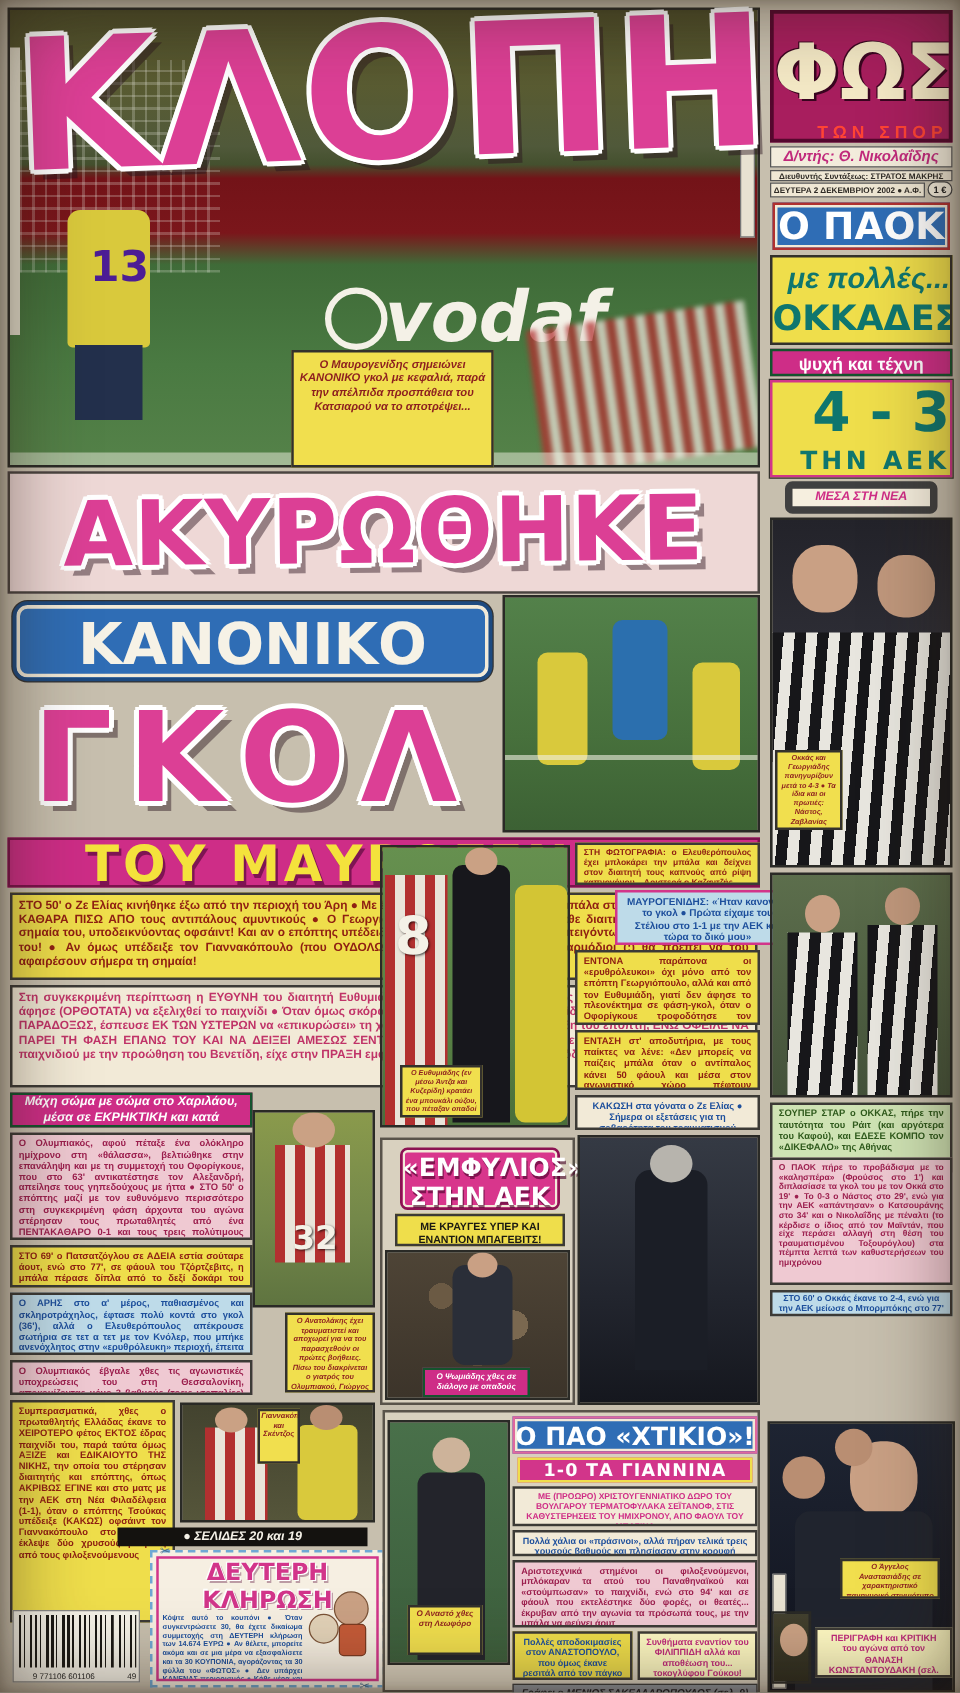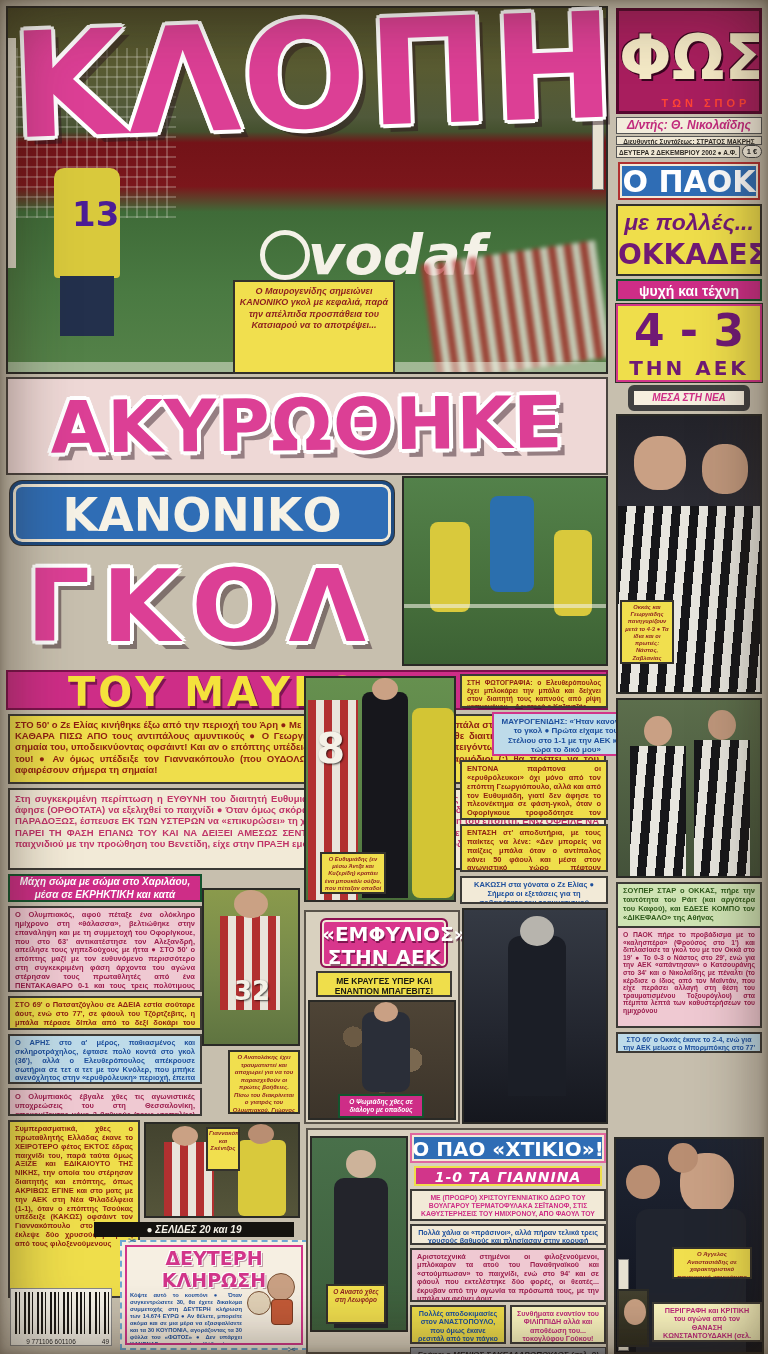--- a/index.html
+++ b/index.html
@@ -36,26 +36,26 @@
   .c-bluemag{background:#fef9c3;color:#c12a7c;}
   .strip-mag{background:#ce2d87;border:2px solid #14532d;color:#fff;font-weight:bold;font-style:italic;
              text-align:center;overflow:hidden;}
   .cap{background:#f1df4e;border:2px solid #33312c;color:#8d1f1f;font-weight:bold;font-style:italic;
        text-align:center;overflow:hidden;line-height:1.25;}
   .blackstrip{background:#14120f;color:#f5f2e8;font-style:italic;font-weight:bold;text-align:center;}
   
   .fos{background:#a81e5e;border:3px solid #55082e;text-align:center;overflow:hidden;}
   .fos .logo{display:block;color:#f4e9c6;font-family:"DejaVu Sans",sans-serif;font-weight:bold;font-size:62px;line-height:78px;
        text-shadow:2px 2px 0 #3a0520,-1px -1px 0 #3a0520;}
-  .fos .tag{display:block;color:#ff4434;font-weight:bold;font-size:11px;letter-spacing:4px;margin-left:34px;}
+  .fos .tag{display:block;color:#ff4434;font-weight:bold;font-size:14px;letter-spacing:4px;margin-left:34px;}
   .small{font-size:6.5px;font-weight:bold;color:#2f2b26;background:#efe7d4;border:1px solid #555;
          text-align:center;overflow:hidden;}
   .kicker{background:#2f6db5;border:2px solid #b03030;box-shadow:inset 0 0 0 2px #f2ead8;color:#fff;
           font-family:"DejaVu Sans",sans-serif;font-weight:bold;font-size:30px;text-align:center;}
-  .yelblock{background:#efde4b;border:2px solid #33312c;color:#701a75;text-align:center;overflow:hidden;}
+  .yelblock{background:#efde4b;border:2px solid #33312c;color:#0f766e;text-align:right;overflow:hidden;}
   .venue{background:#f6efdf;border:6px solid #404040;border-radius:6px;color:#cf2d86;font-weight:bold;
          font-style:italic;font-size:10px;text-align:center;line-height:1.2;overflow:hidden;}
   .panel{background:#d9d1bf;border:2px solid #59534a;}
   .paotitle{background:#2f6db5;border:2px solid #e0679f;box-shadow:inset 0 0 0 2px #f2ead8;color:#fff;
             font-family:"DejaVu Sans",sans-serif;font-weight:bold;font-size:20px;text-align:center;}
   .paoscore{background:#d2358a;border:2px solid #efde4b;color:#fff;font-family:"DejaVu Sans",sans-serif;
             font-weight:bold;font-size:14px;text-align:center;letter-spacing:1px;}
   .byline{background:#8f959e;border:1px solid #3b3b3b;color:#16161c;font-style:italic;font-weight:bold;
           font-size:8px;text-align:center;overflow:hidden;}
   .emftitle{background:#d8368c;border:2px solid #8c1252;box-shadow:inset 0 0 0 2px #f2ead8;border-radius:6px;
@@ -205,21 +205,21 @@
   </div>
 
   <div class="abs panel" style="left:306px;top:1128px;width:302px;height:226px;"></div>
   <div class="abs photo" style="left:310px;top:1136px;width:98px;height:196px;background:linear-gradient(180deg,#49704a 0%,#3c5e3c 100%);">
     <div class="shape" style="left:22px;top:40px;width:54px;height:150px;background:#23242b;border-radius:10px 10px 0 0;"></div>
     <div class="shape" style="left:34px;top:12px;width:30px;height:28px;background:#cdb39a;border-radius:50%;"></div>
   </div>
   <div class="abs cap" style="left:326px;top:1284px;width:60px;height:40px;font-size:6.5px;padding:2px;">Ο Αναστό χθες στη Λεωφόρο</div>
 
   <div class="abs paotitle" style="left:410px;top:1133px;width:196px;height:30px;line-height:28px;">Ο ΠΑΟ «ΧΤΙΚΙΟ»!</div>
-  <div class="abs paoscore" style="left:414px;top:1166px;width:188px;height:20px;line-height:18px;font-style:italic;">1-0 ΤΑ ΓΙΑΝΝΙΝΑ</div>
+  <div class="abs paoscore" style="left:414px;top:1166px;width:188px;height:20px;line-height:18px;">1-0 ΤΑ ΓΙΑΝΝΙΝΑ</div>
   <div class="abs tb c-white" style="left:410px;top:1189px;width:196px;height:32px;font-size:6.8px;text-align:center;color:#cf2d86;">ΜΕ (ΠΡΟΩΡΟ) ΧΡΙΣΤΟΥΓΕΝΝΙΑΤΙΚΟ ΔΩΡΟ ΤΟΥ ΒΟΥΛΓΑΡΟΥ ΤΕΡΜΑΤΟΦΥΛΑΚΑ ΣΕΪΤΑΝΟΦ, ΣΤΙΣ ΚΑΘΥΣΤΕΡΗΣΕΙΣ ΤΟΥ ΗΜΙΧΡΟΝΟΥ, ΑΠΟ ΦΑΟΥΛ ΤΟΥ ΜΠΑΣΙΝΑ</div>
   <div class="abs tb c-whiteblue" style="left:410px;top:1224px;width:196px;height:21px;font-size:7.2px;text-align:center;">Πολλά χάλια οι «πράσινοι», αλλά πήραν τελικά τρεις χρυσούς βαθμούς και πλησίασαν στην κορυφή</div>
   <div class="abs tb c-pink" style="left:410px;top:1248px;width:196px;height:54px;font-size:7.2px;">Αριστοτεχνικά στημένοι οι φιλοξενούμενοι, μπλόκαραν τα ατού του Παναθηναϊκού και «στούμπωσαν» το παιχνίδι, ενώ στο 94' και σε φάουλ που εκτελέστηκε δύο φορές, οι θεατές... έκρυβαν από την αγωνία τα πρόσωπά τους, με την μπάλα να φεύγει άουτ</div>
   <div class="abs tb c-yelblue" style="left:410px;top:1305px;width:96px;height:39px;font-size:7.2px;text-align:center;">Πολλές αποδοκιμασίες στον ΑΝΑΣΤΟΠΟΥΛΟ, που όμως έκανε ρεσιτάλ από τον πάγκο</div>
   <div class="abs tb c-bluemag" style="left:510px;top:1305px;width:96px;height:39px;font-size:7.2px;text-align:center;">Συνθήματα εναντίον του ΦΙΛΙΠΠΙΔΗ αλλά και αποθέωση του... τοκογλύφου Γούκου!</div>
   <div class="abs byline" style="left:410px;top:1347px;width:196px;height:13px;line-height:13px;">Γράφει ο ΜΕΝΙΟΣ ΣΑΚΕΛΛΑΡΟΠΟΥΛΟΣ (σελ. 9)</div>
 
   <div class="abs fos" style="left:616px;top:8px;width:146px;height:106px;">
     <span class="logo" style="margin-top:8px;">ΦΩΣ</span>
     <span class="tag">ΤΩΝ ΣΠΟΡ</span>

